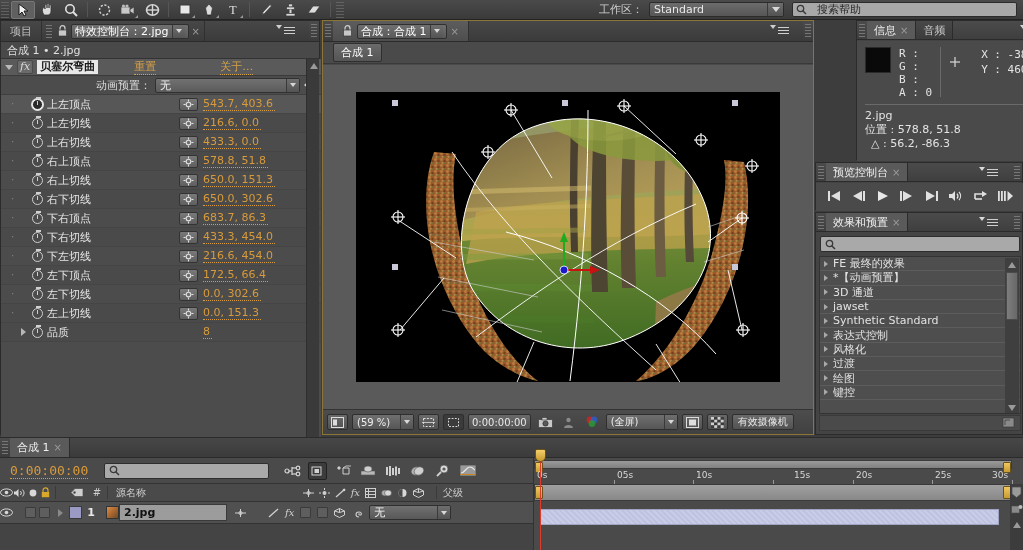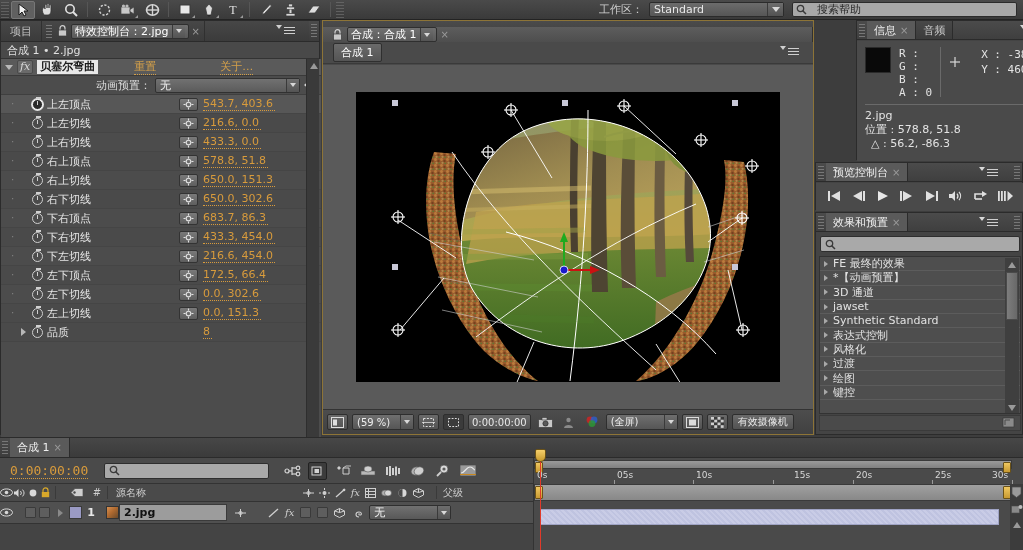--- a/index.html
+++ b/index.html
@@ -122,21 +122,21 @@
   .sb-arrow{width:13px;height:13px;display:flex;align-items:center;justify-content:center;}
   .sb-up{width:0;height:0;border-left:4px solid transparent;border-right:4px solid transparent;
     border-bottom:6px solid #9a9a9a;}
   .sb-dn{width:0;height:0;border-left:4px solid transparent;border-right:4px solid transparent;
     border-top:6px solid #9a9a9a;}
 
   
   #comp{left:322px;top:20px;width:492px;height:415px;background:#4a4a4a;
     border:1px solid #8d7437;}
   #comp-tabbar{height:21px;background:linear-gradient(#4b4b4b,#3c3c3c);
-    border-bottom:1px solid #2b2b2b;display:flex;align-items:stretch;position:relative;flex-direction:column;}
+    border-bottom:1px solid #2b2b2b;display:flex;align-items:stretch;position:relative;}
   #comp-sub{height:22px;background:#4a4a4a;display:flex;align-items:center;
     padding-left:10px;border-bottom:1px solid #3a3a3a;}
   .subtab{background:linear-gradient(#6a6a6a,#555);border:1px solid #2f2f2f;border-radius:2px;
     font-size:11px;color:#fff;padding:1px 7px;}
   #canvas{position:absolute;left:0;top:44px;width:490px;height:344px;background:#5a5a5a;
     overflow:hidden;}
   #stage{position:absolute;left:33px;top:27px;width:424px;height:290px;background:#000;}
   #comp-foot{position:absolute;left:0;bottom:0;width:490px;height:25px;
     background:linear-gradient(#4d4d4d,#414141);border-top:1px solid #333;
     display:flex;align-items:center;gap:4px;padding-left:4px;}

